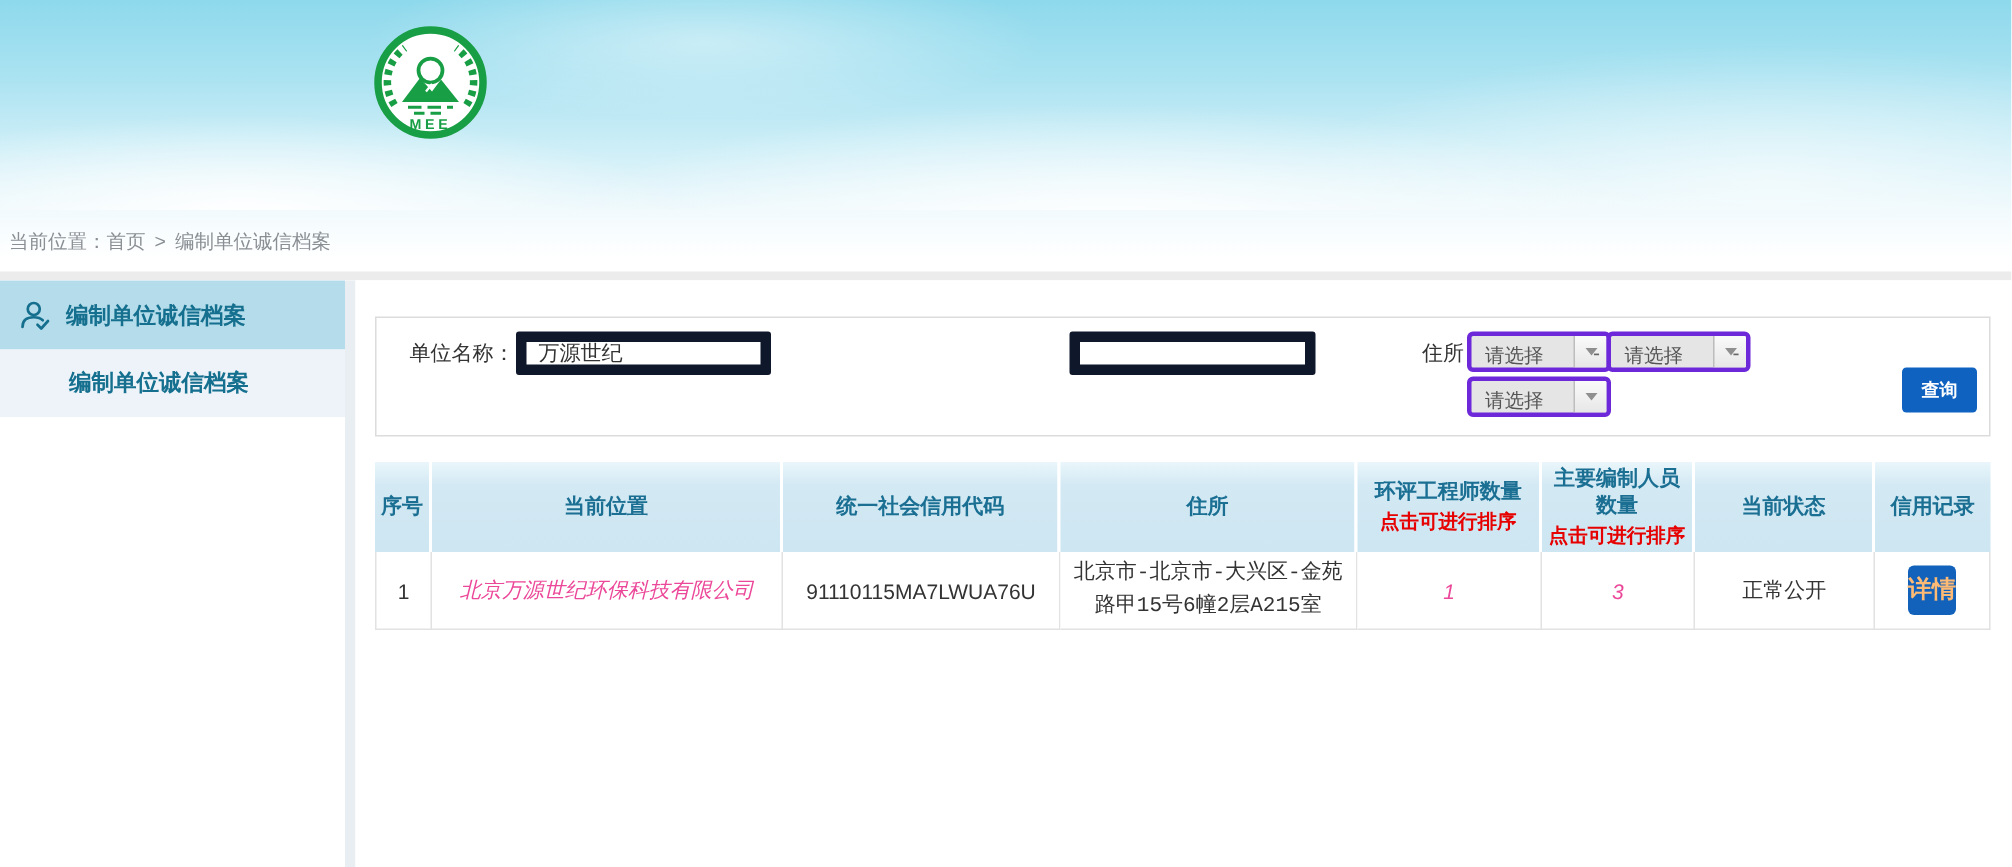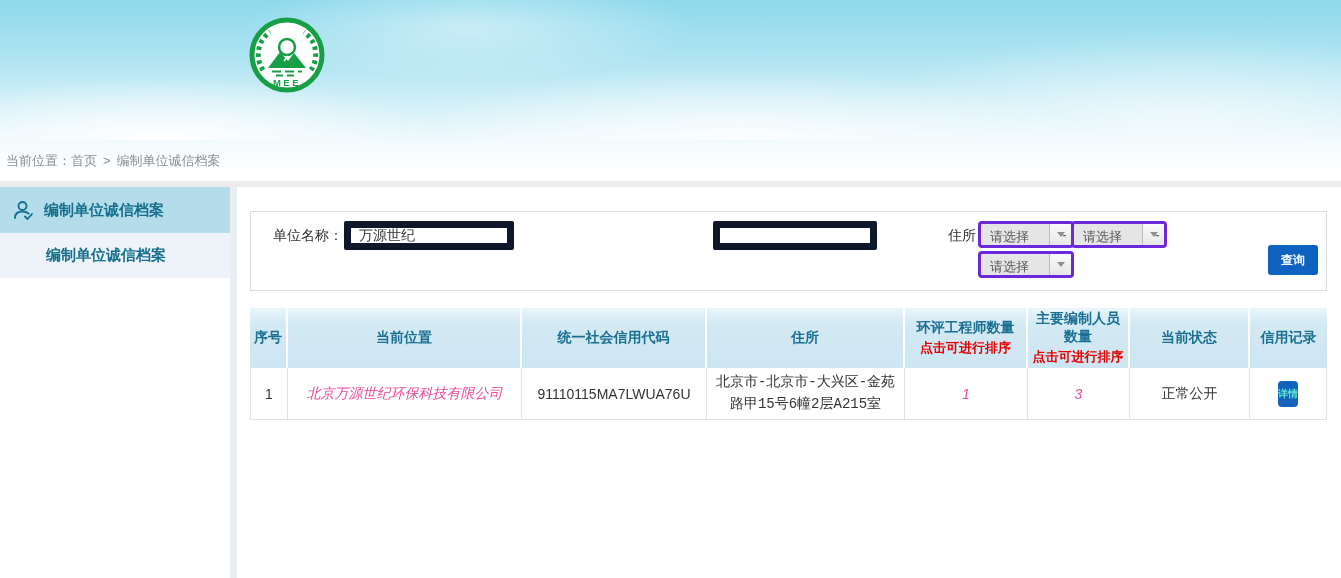--- a/index.html
+++ b/index.html
@@ -94,22 +94,22 @@
   .sort-hint{ color:#e60000; font-size:13px; font-weight:bold; margin-top:2px; cursor:pointer; }
   .result-table td{
     background:#fff; text-align:center; vertical-align:middle;
     font-size:14px; color:#333; height:46px; padding:4px 4px;
     border-right:1px solid #e2e2e2; border-bottom:1px solid #e2e2e2;
   }
   .result-table td:first-child{ border-left:1px solid #e2e2e2; }
   .cell-addr{ font-size:13px; line-height:1.55;font-family:Liberation Mono, monospace; }
   .cell-code{ font-size:15px; color:#444; }
   .tbl-link{ color:#ec4899; text-decoration:none; cursor:pointer;font-style:italic; }
-  .detail-btn{ background:#1262bb; color:#5eead4; border:none; border-radius:4px;
-    font-size:10px; font-weight:bold; padding:6px 0; cursor:pointer;
+  .detail-btn{ background:#1262bb; color:#fdba74; border:none; border-radius:4px;
+    font-size:16px; font-weight:bold; padding:6px 0; cursor:pointer;
     font-family:"Liberation Sans","DejaVu Sans",sans-serif; }
 </style>
 </head>
 <body>
 
 <div>
 
   <header class="site-header">
     <div class="brand">
       <svg class="logo" viewBox="0 0 78 78">

